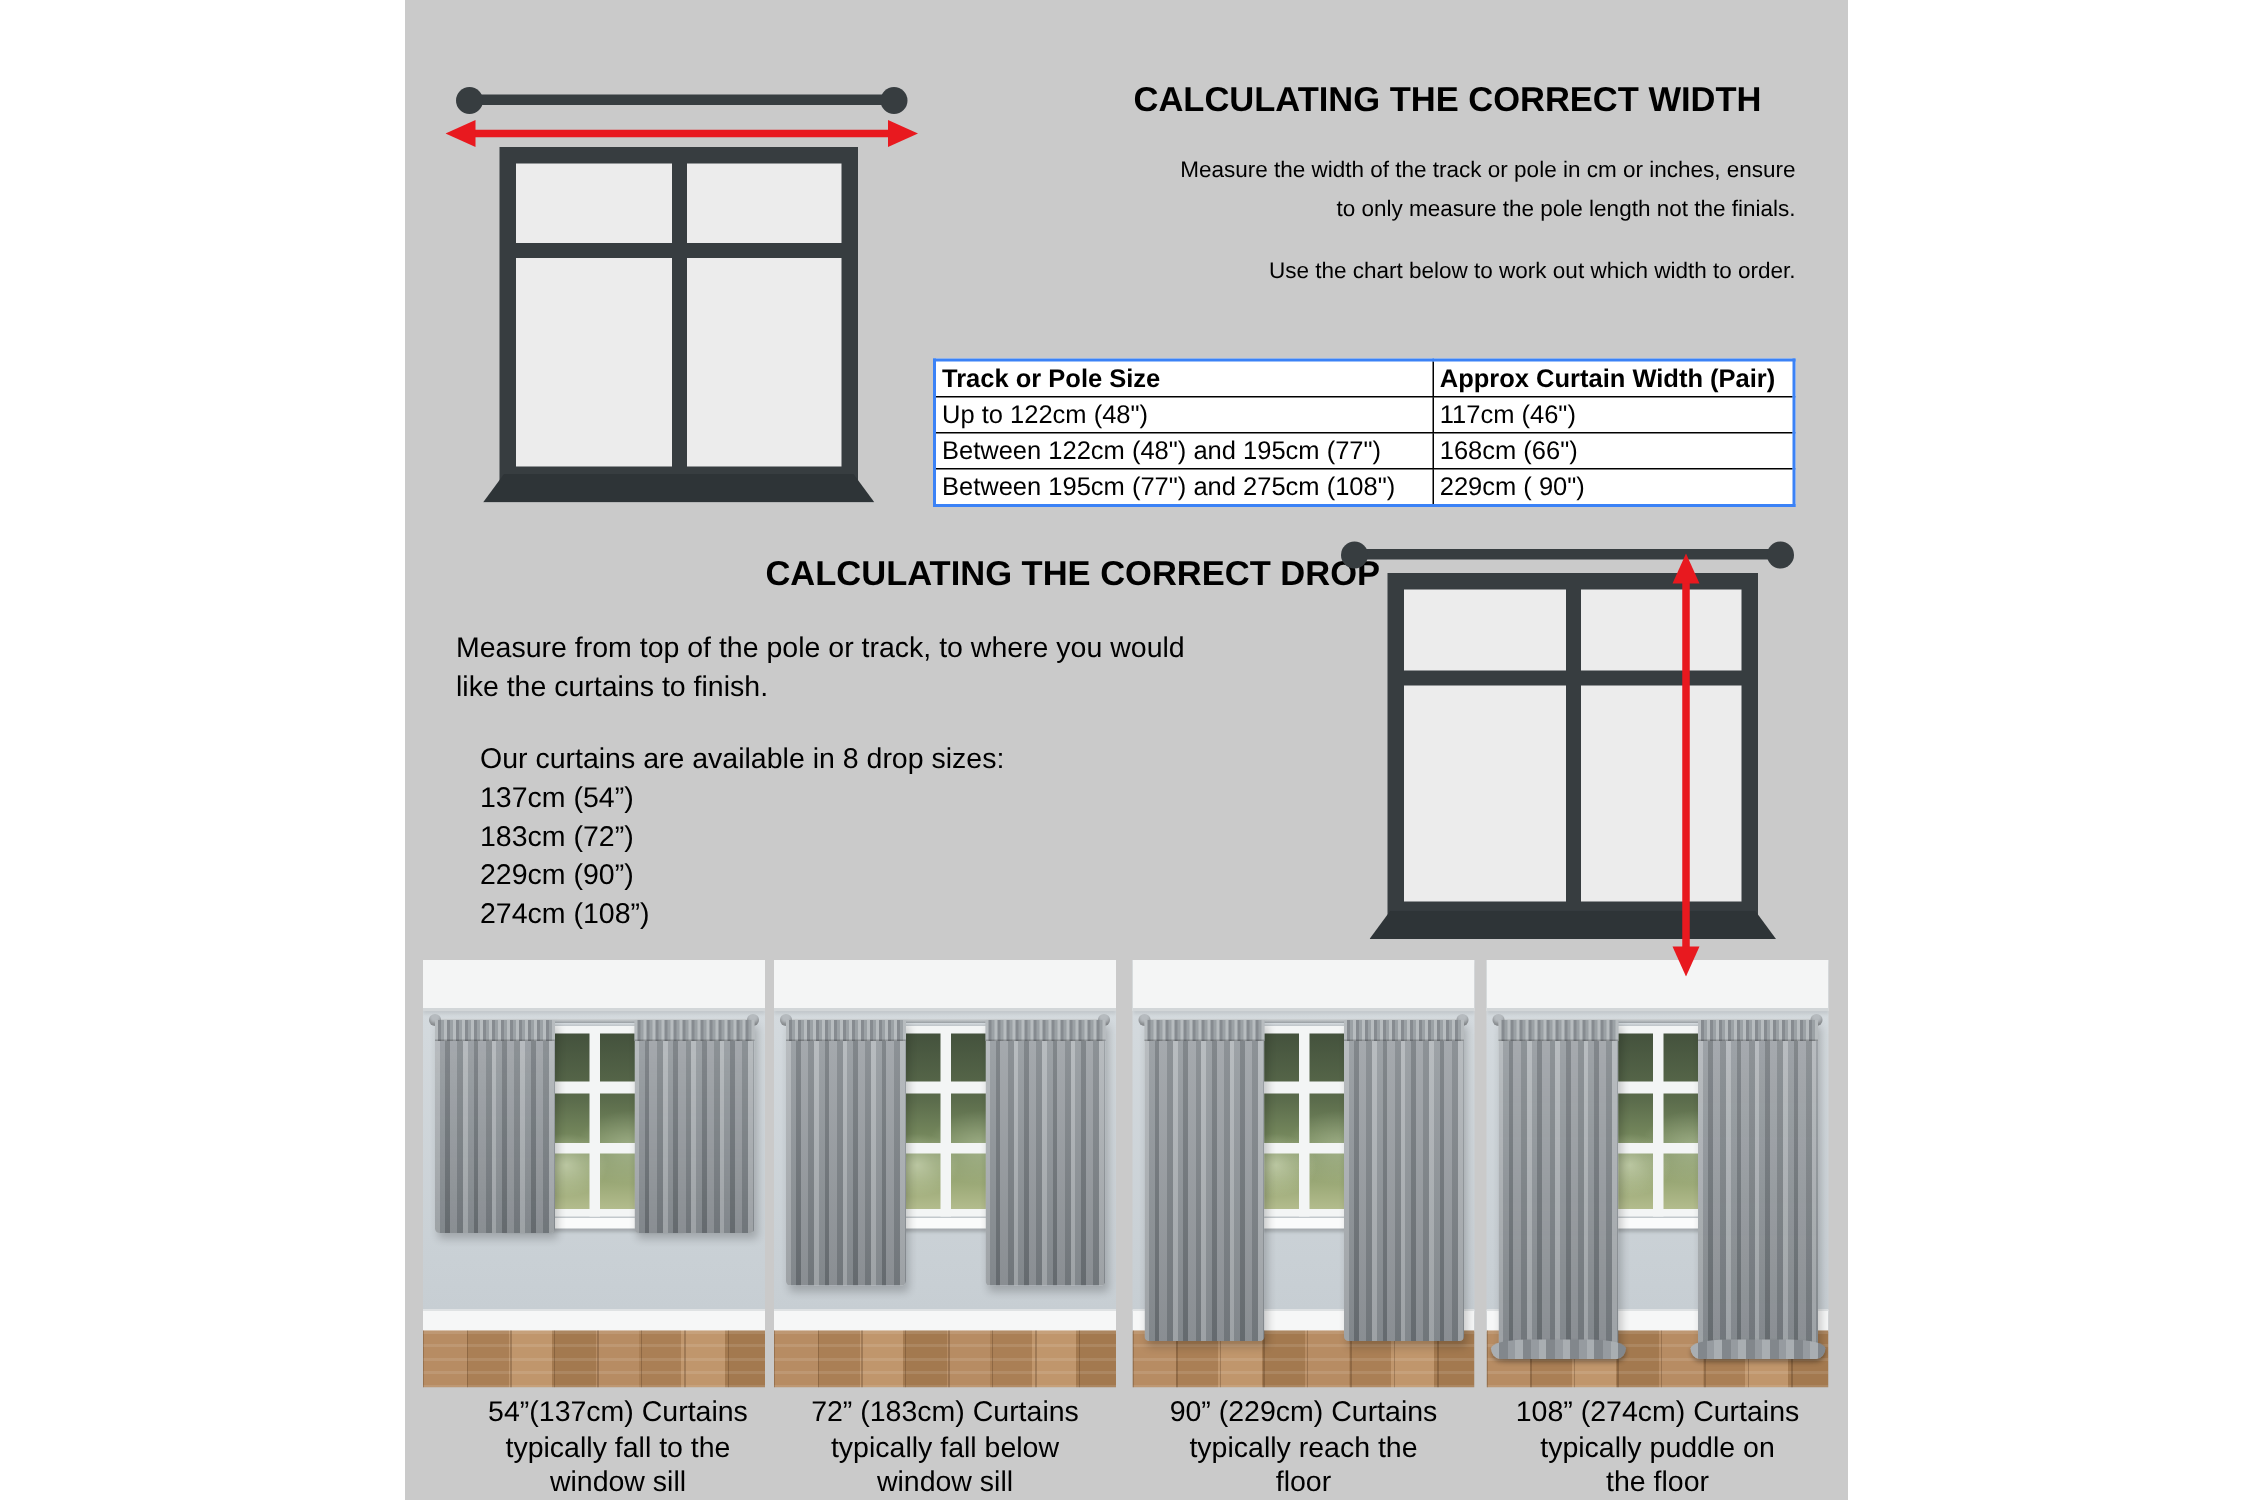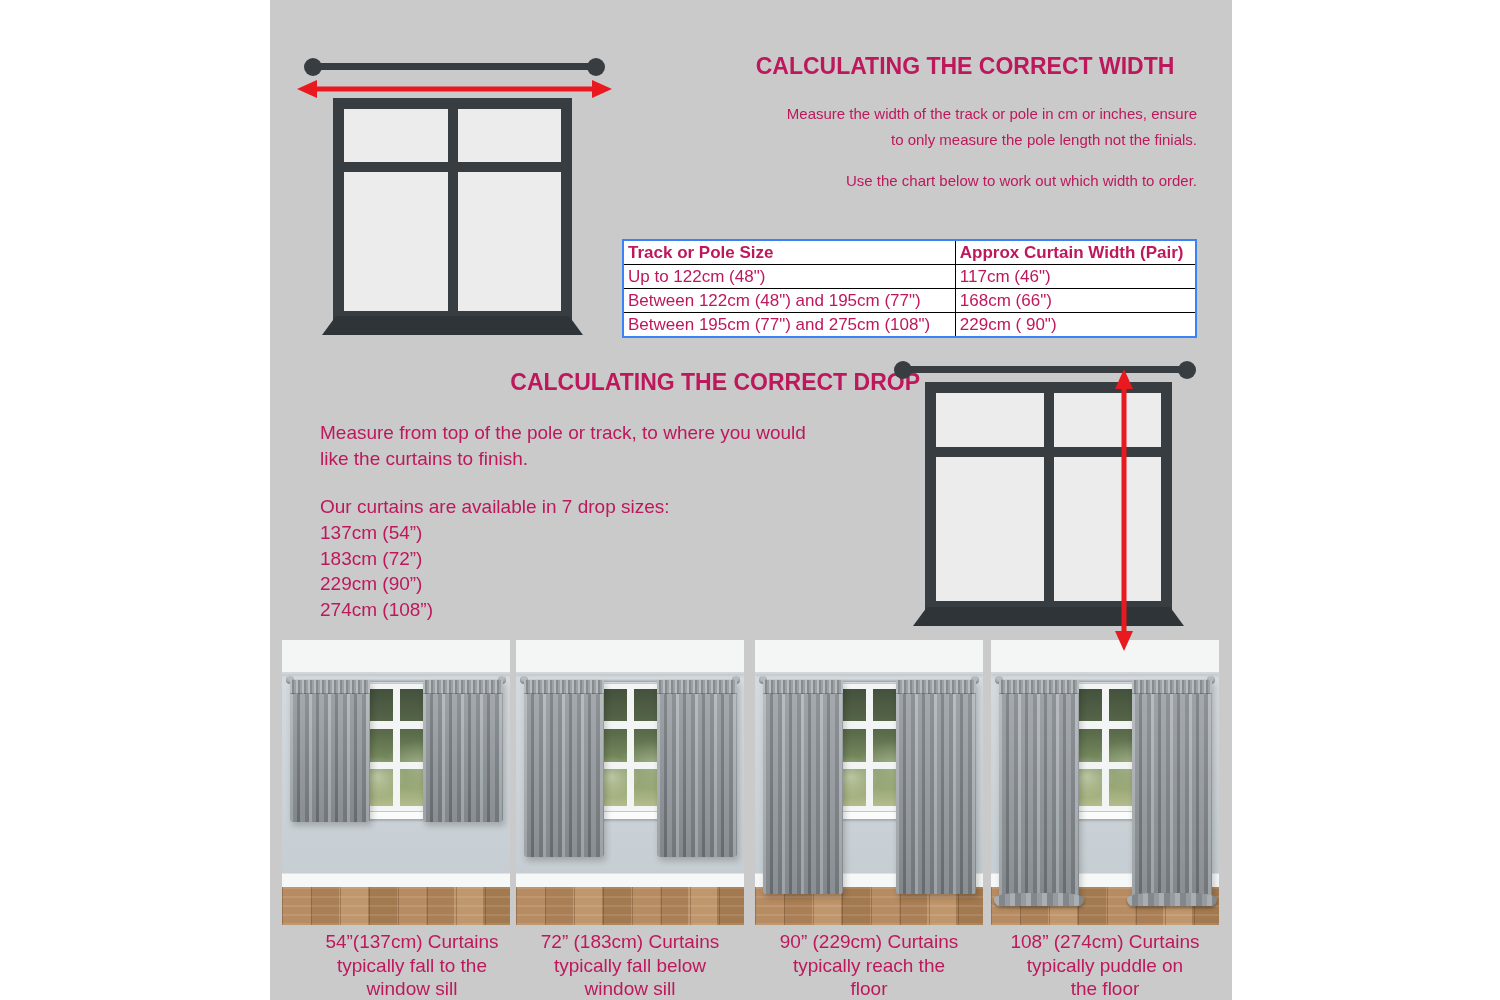--- a/index.html
+++ b/index.html
@@ -1,17 +1,17 @@
 <!DOCTYPE html>
 <html><head>
 <meta charset="utf-8">
 <style>
   html,body{margin:0;padding:0;background:#ffffff;}
   .canvas{position:relative;width:1500px;height:1000px;background:#ffffff;overflow:hidden;
-          font-family:"Liberation Sans", sans-serif;color:#be185d;}
+          font-family:"Liberation Sans", sans-serif;color:#000000;}
   .panel{position:absolute;left:270px;top:0;width:962px;height:1000px;background:#cacaca;}
 
   
   .illu{position:absolute;}
   .illu-width{left:27px;top:50px;width:315px;height:290px;}
   .illu-drop{left:620px;top:355px;width:310px;height:300px;z-index:5;}
   .pole{position:absolute;height:7px;background:#373d40;border-radius:4px;}
   .illu-width .pole{left:10px;top:13px;width:295px;}
   .illu-drop  .pole{left:7px;top:11px;width:296px;}
   .finial{position:absolute;width:18px;height:18px;border-radius:50%;background:#373d40;top:-5.5px;}
@@ -38,21 +38,21 @@
   
   .size-table{position:absolute;left:352px;top:239px;width:575px;border-collapse:collapse;
               background:#ffffff;font-size:17px;}
   .size-table th,.size-table td{border:1px solid #000;padding:1px 4px;line-height:21px;text-align:left;
               font-weight:normal;white-space:nowrap;}
   .size-table th{font-weight:bold;}
   .size-table{border:2px solid #3b82f6;}
   .col-a{width:58%;} .col-b{width:42%;}
 
   
-  .dtext{position:absolute;left:50px;top:420px;width:560px;font-size:19px;line-height:26px;margin:0;}
+  .dtext{position:absolute;left:34px;top:420px;width:560px;font-size:19px;line-height:26px;margin:0;}
   .dintro{position:absolute;left:50px;top:496px;width:560px;font-size:19px;margin:0;}
   .dsizes{position:absolute;left:50px;top:520px;margin:0;padding:0;list-style:none;font-size:19px;line-height:25.5px;}
 
   
   .photo{position:absolute;top:640px;width:228px;height:285px;overflow:hidden;
          background:linear-gradient(180deg,#d4dade 11%,#c9d0d5 70%,#c4cbd0 100%);z-index:1;}
   .cornice{position:absolute;left:0;top:0;width:100%;height:11.2%;background:#f4f5f5;
            border-bottom:2px solid #d2d6d8;box-shadow:0 2px 2px rgba(0,0,0,.08);}
   .pwindow{position:absolute;left:27%;right:27%;top:15.5%;height:44.5%;background:#f3f5f5;
            padding:5px;box-sizing:border-box;box-shadow:0 0 0 1px #c2c8cc, 0 2px 4px rgba(0,0,0,.12);}
@@ -159,21 +159,21 @@
           <td>229cm ( 90")</td>
         </tr>
       </tbody>
     </table>
 
     <h2 class="title title-drop">CALCULATING THE CORRECT DROP</h2>
     <p class="dtext">
       <span>Measure from top of the pole or track, to where you would</span><br>
       <span>like the curtains to finish.</span>
     </p>
-    <p class="dintro">Our curtains are available in 7 drop sizes:</p>
+    <p class="dintro">Our curtains are available in 8 drop sizes:</p>
     <ul class="dsizes">
       <li>137cm (54”)</li>
       <li>183cm (72”)</li>
       <li>229cm (90”)</li>
       <li>274cm (108”)</li>
     </ul>
 
     <div class="illu illu-drop">
       <div class="pole">
         <span class="finial fl"></span>

